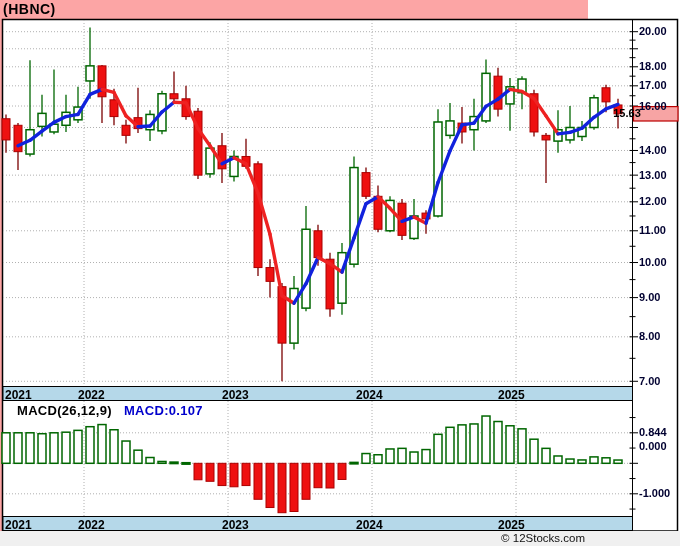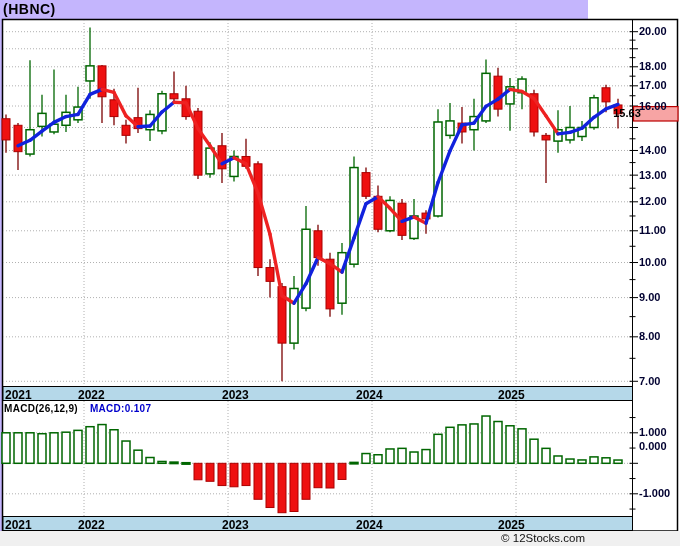--- a/index.html
+++ b/index.html
@@ -1,22 +1,22 @@
 <!DOCTYPE html>
 <html><head>
 <meta charset="utf-8">
 <style>
   html,body{margin:0;padding:0;background:#ffffff;width:680px;height:546px;overflow:hidden;
     font-family:"Liberation Sans","DejaVu Sans",sans-serif;}
-  #app{position:relative;width:588px;height:546px;background:#c4b5fd;}
+  #app{position:relative;width:588px;height:546px;background:#fca5a5;}
   #chart-svg{position:absolute;left:0;top:0;}
   .abs{position:absolute;white-space:nowrap;}
   .page-title{left:3px;top:1px;font-size:14px;font-weight:bold;color:#000000;letter-spacing:.5px;}
   .legend-main{left:8px;top:21px;font-size:11.5px;font-weight:bold;letter-spacing:.5px;}
-  .legend-macd{left:4px;top:403px;font-size:10px;font-weight:bold;letter-spacing:.3px;}
+  .legend-macd{left:17px;top:403px;font-size:13px;font-weight:bold;letter-spacing:.3px;}
   .sym{color:#007700;margin-right:14px;}
   .ma-lbl{color:#0000cc;margin-right:12px;}
   .ma-val{color:#0000cc;}
   .macd-lbl{color:#000000;margin-right:12px;}
   .macd-val{color:#0000cc;}
   .axis-label{font-size:11px;font-weight:bold;color:#000030;}
   .year-label{font-size:12px;font-weight:bold;color:#000000;}
   .price-tag-text{left:605px;width:44px;text-align:center;font-size:11px;font-weight:bold;color:#000000;}
   .bottom-strip{left:0;top:531px;width:680px;height:15px;background:#f0f0f0;}
   .copyright{right:3px;top:532px;font-size:11.5px;color:#111111;}
@@ -315,21 +315,21 @@
     <div class="abs axis-label" style="left: 639px; top: 79.3188px;">17.00</div>
     <div class="abs axis-label" style="left: 639px; top: 99.5068px;">16.00</div>
     <div class="abs axis-label" style="left: 639px; top: 143.973px;">14.00</div>
     <div class="abs axis-label" style="left: 639px; top: 168.651px;">13.00</div>
     <div class="abs axis-label" style="left: 639px; top: 195.305px;">12.00</div>
     <div class="abs axis-label" style="left: 639px; top: 224.28px;">11.00</div>
     <div class="abs axis-label" style="left: 639px; top: 256.018px;">10.00</div>
     <div class="abs axis-label" style="left: 639px; top: 291.103px;">9.00</div>
     <div class="abs axis-label" style="left: 639px; top: 330.325px;">8.00</div>
     <div class="abs axis-label" style="left: 639px; top: 374.791px;">7.00</div>
-    <div class="abs axis-label" style="left: 639px; top: 426.3px;">1.000</div>
+    <div class="abs axis-label" style="left: 639px; top: 426.3px;">0.844</div>
     <div class="abs axis-label" style="left: 639px; top: 440px;">0.000</div>
     <div class="abs axis-label" style="left: 639px; top: 487.3px;">-1.000</div>
     <div class="abs year-label" style="left: 5px; top: 387.5px;">2021</div>
     <div class="abs year-label" style="left: 5px; top: 517.5px;">2021</div>
     <div class="abs year-label" style="left: 78px; top: 387.5px;">2022</div>
     <div class="abs year-label" style="left: 78px; top: 517.5px;">2022</div>
     <div class="abs year-label" style="left: 222px; top: 387.5px;">2023</div>
     <div class="abs year-label" style="left: 222px; top: 517.5px;">2023</div>
     <div class="abs year-label" style="left: 356px; top: 387.5px;">2024</div>
     <div class="abs year-label" style="left: 356px; top: 517.5px;">2024</div>

